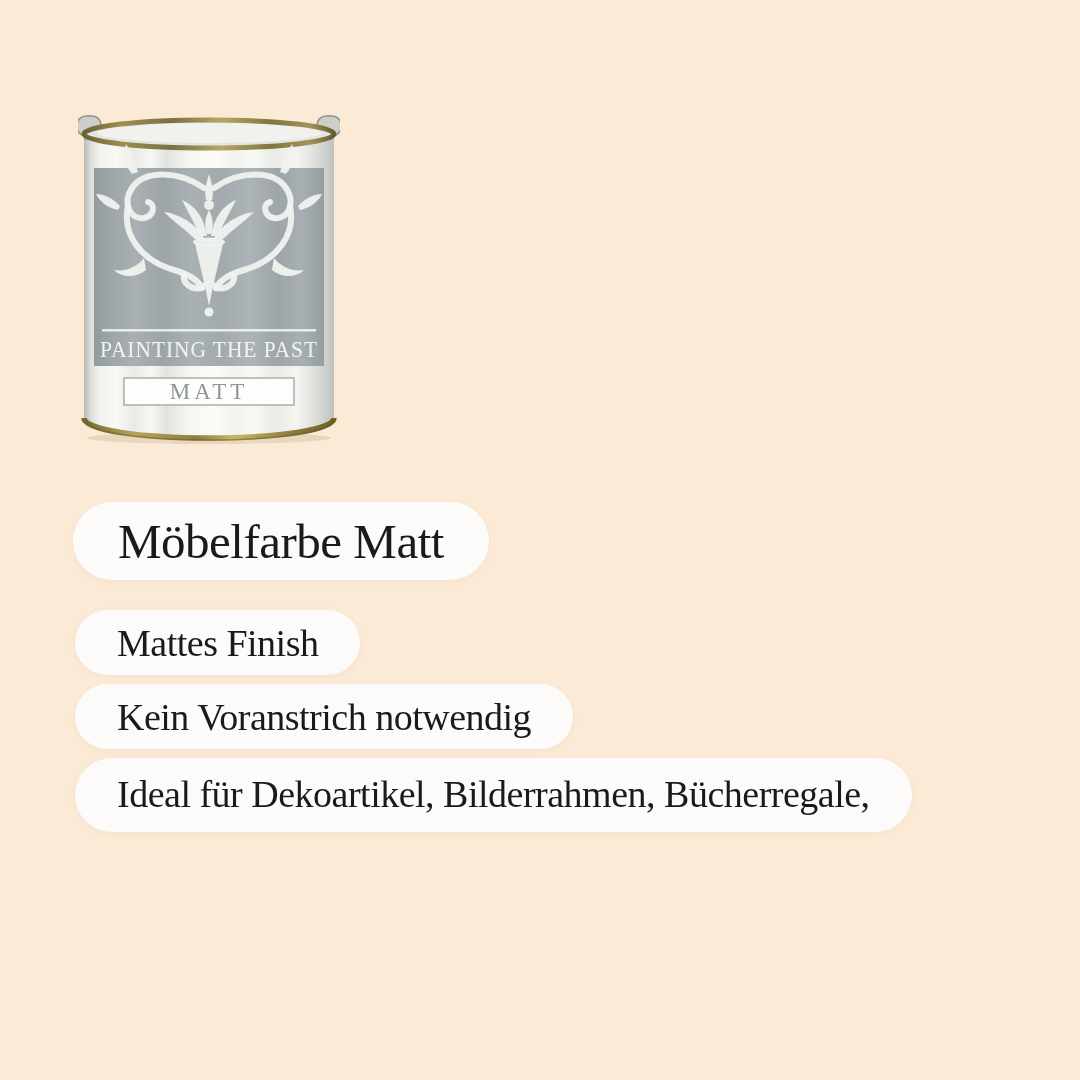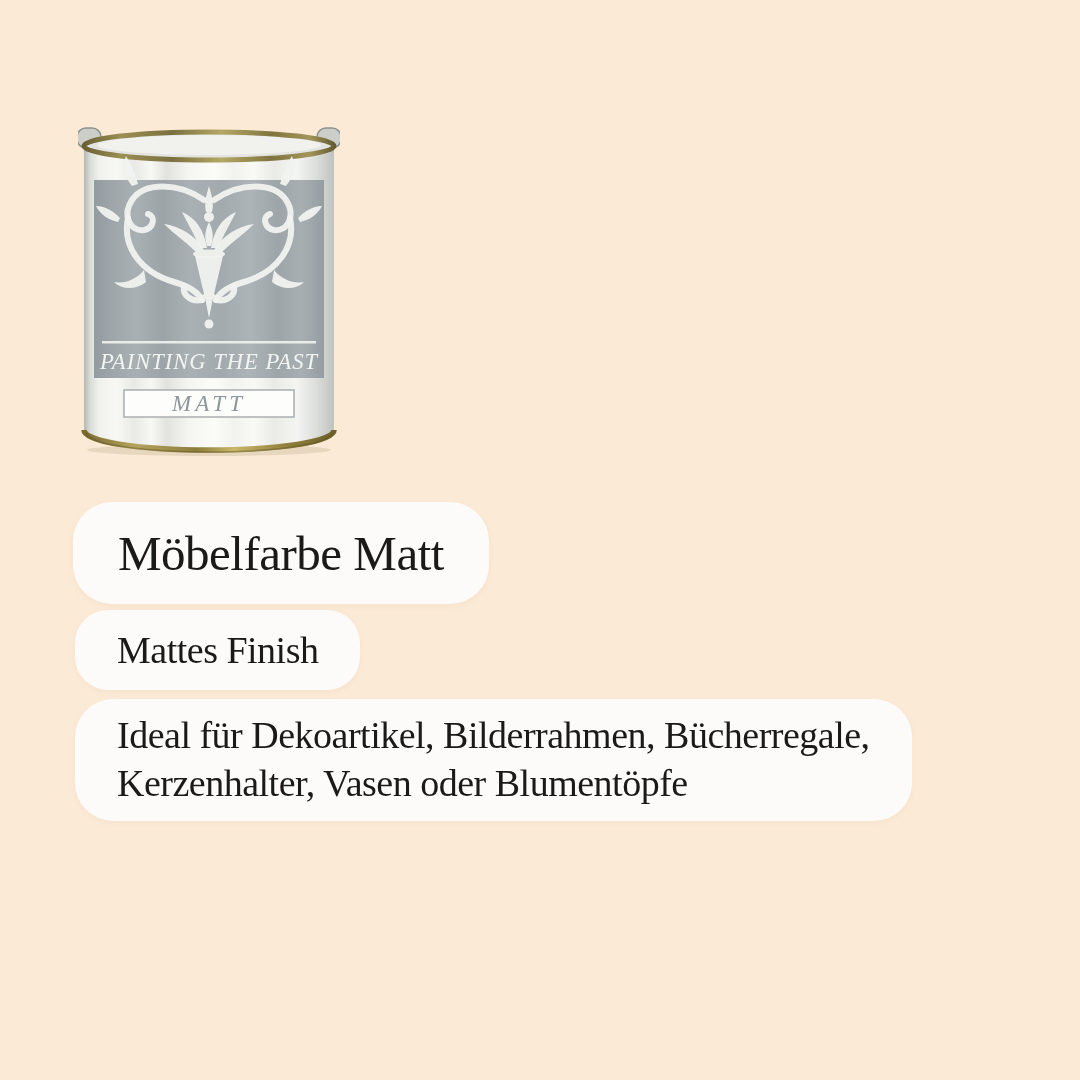--- a/index.html
+++ b/index.html
@@ -12,39 +12,39 @@
     width:1080px;height:1080px;
     background:var(--bg);
     font-family:"Liberation Serif", serif;
     color:var(--ink);
     position:relative;
     overflow:hidden;
   }
   .stage{position:absolute;inset:0;}
 
   .can-wrap{
-    position:absolute;left:78px;top:122px;width:262px;height:336px;font-style:italic;
+    position:absolute;left:78px;top:110px;width:262px;height:336px;
   }
 
   .title-pill{
     position:absolute;left:73px;top:502px;height:78px;
     background:var(--card);border-radius:39px;
-    display:flex;align-items:center;padding:12px 45px;
+    display:flex;align-items:center;padding:0 45px;
     box-shadow:0 2px 6px rgba(180,150,110,0.08);
   }
   .title-pill span{
     font-size:49px;letter-spacing:-0.5px;white-space:nowrap;
   }
 
   .features{
     position:absolute;left:75px;top:610px;
     display:flex;flex-direction:column;align-items:flex-start;gap:9px;
   }
   .pill{
-    height:80px;background:var(--card);border-radius:33px;
+    height:65px;background:var(--card);border-radius:33px;
     display:flex;align-items:center;padding:0 42px;
     box-shadow:0 2px 6px rgba(180,150,110,0.08);
   }
   .pill span{
     font-size:38px;letter-spacing:-0.5px;white-space:nowrap;
   }
   .pill.multi{
     height:auto;padding:13px 42px;border-radius:38px;
     flex-direction:column;align-items:flex-start;justify-content:center;
   }
@@ -174,19 +174,21 @@
   </div>
 
   <div class="title-pill">
     <span>Möbelfarbe Matt</span>
   </div>
 
   <div class="features">
     <div class="pill">
       <span>Mattes Finish</span>
     </div>
+    <div class="pill">
+      <span>Kein Voranstrich notwendig</span>
+    </div>
     <div class="pill multi">
       <span>Ideal für Dekoartikel, Bilderrahmen, Bücherregale,</span>
-      <span>Kerzenhalter, Vasen oder Blumentöpfe</span>
     </div>
   </div>
 
 </div>
 
 </body></html>

